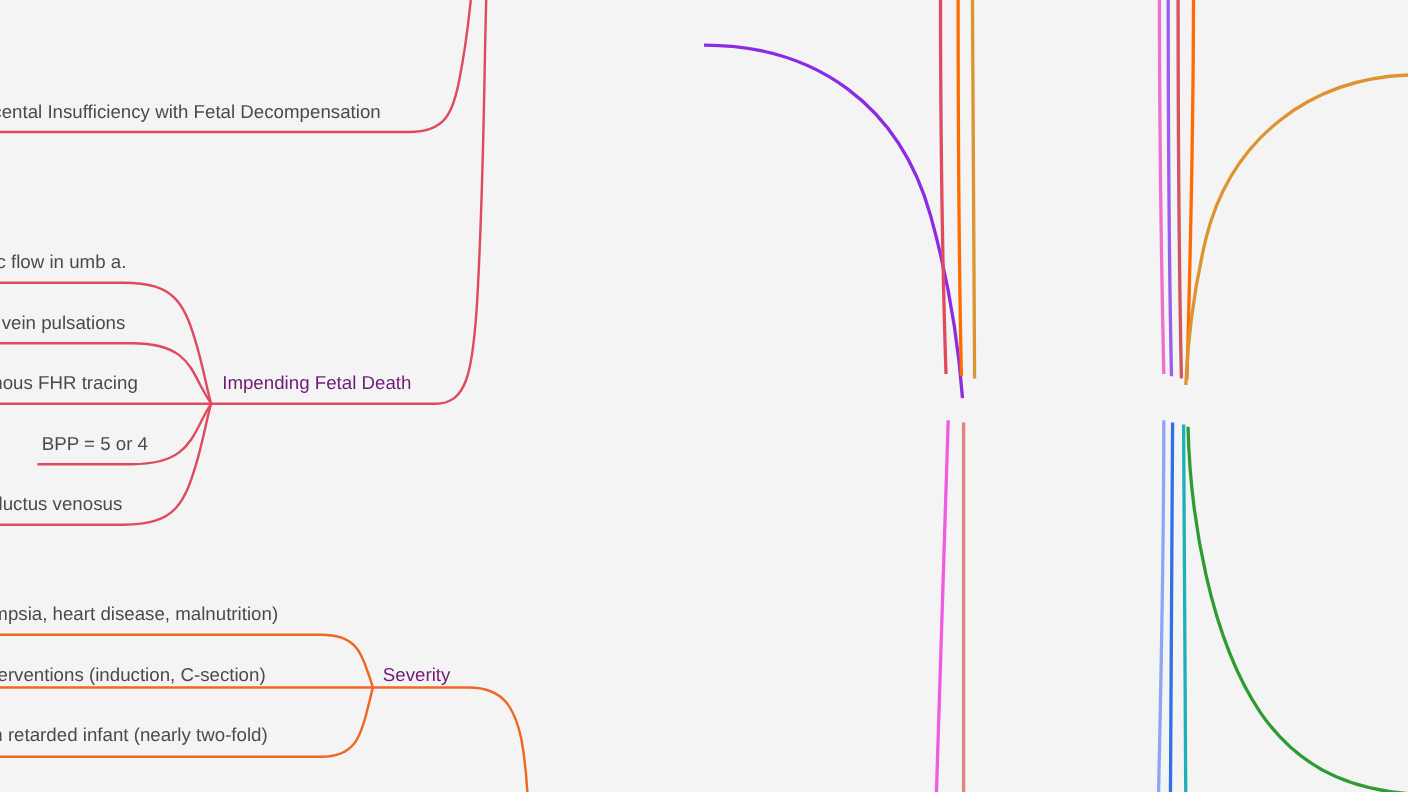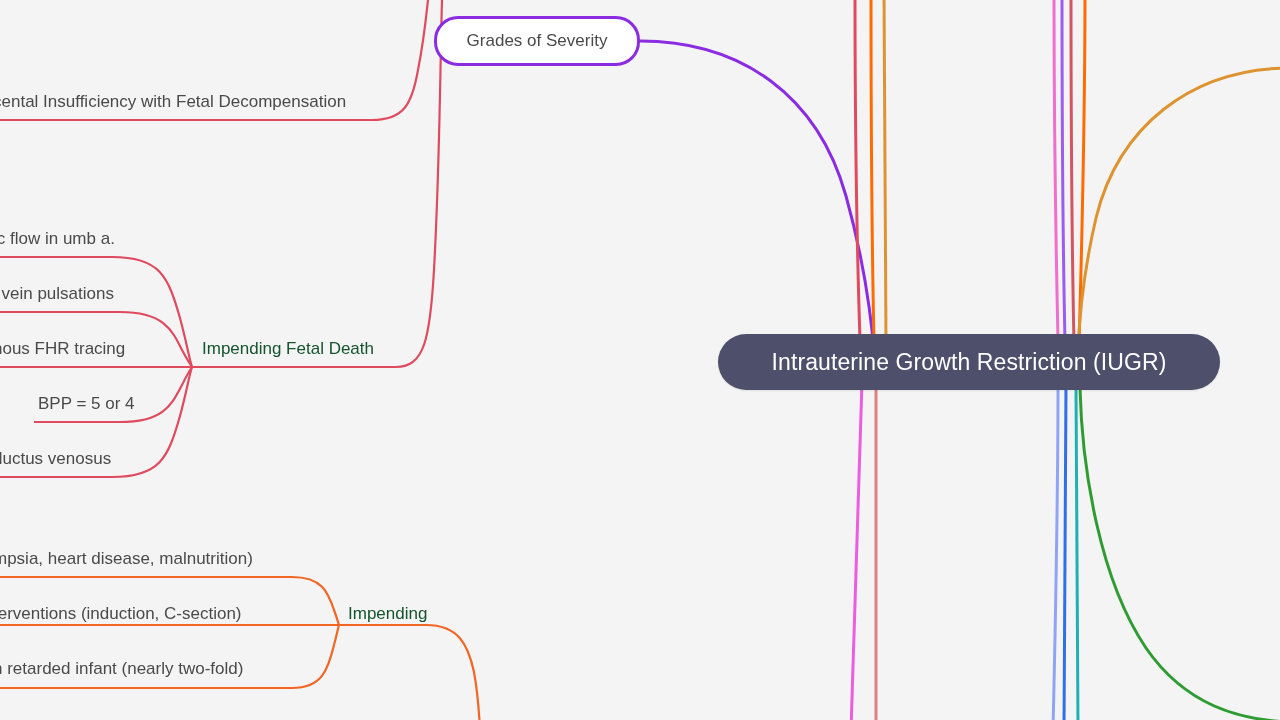--- a/index.html
+++ b/index.html
@@ -28,21 +28,21 @@
   .node-label {
     position: absolute;
     color: #4a4a4a;
     font-size: 17px;
     line-height: 20px;
     white-space: nowrap;
     font-family: "Liberation Sans", sans-serif;
   }
   .branch-label {
     position: absolute;
-    color: #14532d;
+    color: #701a75;
     font-size: 17px;
     line-height: 20px;
     white-space: nowrap;
     font-family: "Liberation Sans", sans-serif;
   }
   .root-node {
     position: absolute;
     display: flex;
     align-items: center;
     justify-content: center;
@@ -109,34 +109,28 @@
     <path fill="none" stroke="#e08080" stroke-width="3" d="M 876 384 C 876 470 876 600 876 730"></path>
 
     <path fill="none" stroke="#8fa4f5" stroke-width="3" d="M 1058 382 C 1058 470 1056 600 1053 730"></path>
     <path fill="none" stroke="#2f6fe8" stroke-width="3" d="M 1066 384 C 1066 470 1065 600 1064 730"></path>
     <path fill="none" stroke="#1fb0b5" stroke-width="3" d="M 1076 386 C 1076 470 1077 600 1078 730"></path>
 
     <path fill="none" stroke="#2e9c32" stroke-width="3" d="M 1080 388 C 1082 470 1100 580 1146 648 C 1186 706 1240 720 1290 722"></path>
 
   </svg>
 
-  <div class="root-node" style="left:718px; top:334px; width:502px; height:56px;">
-    <span>Intrauterine Growth Restriction (IUGR)</span>
-  </div>
 
-  <div class="pill-node" style="left:434px; top:16px; width:206px; height:50px; border:3px solid #8b2be2;">
-    <span>Grades of Severity</span>
-  </div>
 
   <div class="branch-label" style="left:202px; top:339px;">
     <span>Impending Fetal Death</span>
   </div>
 
   <div class="branch-label" style="left:348px; top:604px;">
-    <span>Impending</span>
+    <span>Severity</span>
   </div>
 
   <div class="node-label" style="left:-7px; top:92px;">
     <span>cental Insufficiency with Fetal Decompensation</span>
   </div>
 
   <div class="node-label" style="left:-7px; top:229px;">
     <span>ic flow in umb a.</span>
   </div>
 

